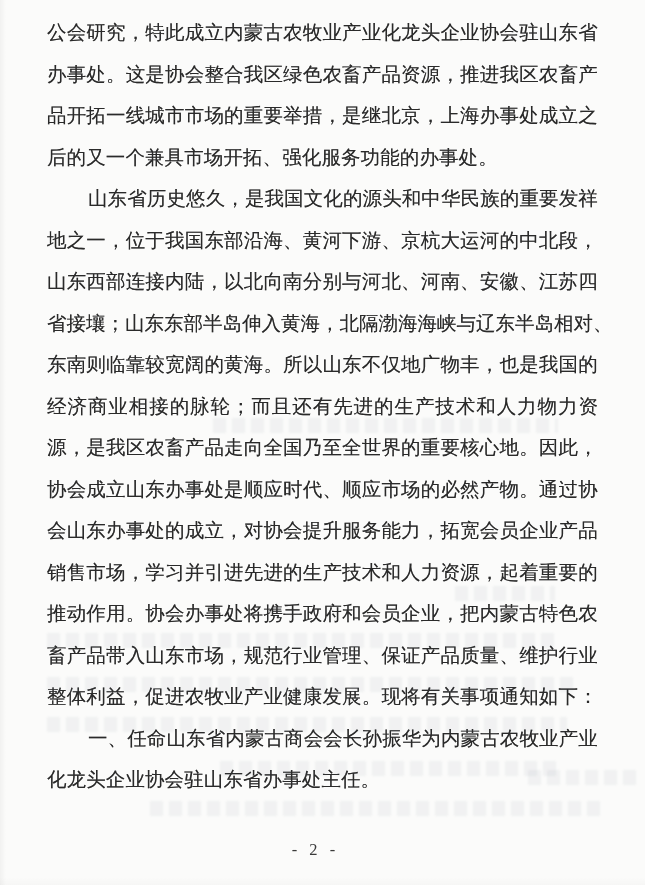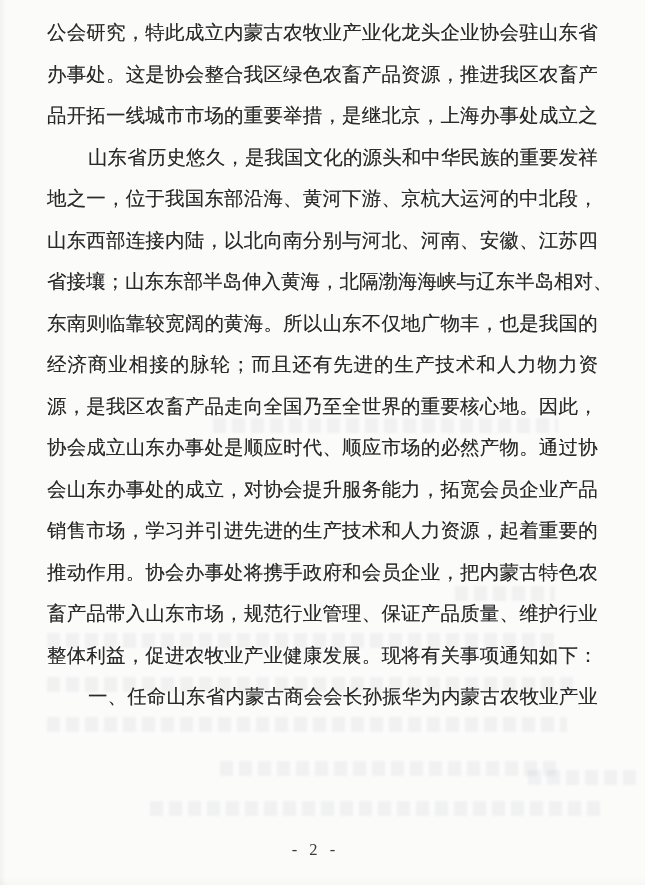--- a/index.html
+++ b/index.html
@@ -165,20 +165,21 @@
         <span>，</span>
         <span>上</span>
         <span>海</span>
         <span>办</span>
         <span>事</span>
         <span>处</span>
         <span>成</span>
         <span>立</span>
         <span>之</span>
       </div>
+    <div class="line">后的又一个兼具市场开拓、强化服务功能的办事处。</div>
     <div class="line just indent">
         <span>山</span>
         <span>东</span>
         <span>省</span>
         <span>历</span>
         <span>史</span>
         <span>悠</span>
         <span>久</span>
         <span>，</span>
         <span>是</span>
@@ -581,20 +582,21 @@
         <span>为</span>
         <span>内</span>
         <span>蒙</span>
         <span>古</span>
         <span>农</span>
         <span>牧</span>
         <span>业</span>
         <span>产</span>
         <span>业</span>
       </div>
+    <div class="line">化龙头企业协会驻山东省办事处主任。</div>
   </div>
 
   <div class="page-number">- 2 -</div>
 
   <div class="ghost" style="left:213px; top:418px; width:345px;"></div>
   <div class="ghost" style="left:455px; top:586px; width:100px;"></div>
   <div class="ghost" style="left:47px;  top:633px; width:510px;"></div>
   <div class="ghost" style="left:47px;  top:677px; width:530px;"></div>
   <div class="ghost" style="left:47px;  top:717px; width:520px;"></div>
   <div class="ghost" style="left:220px; top:761px; width:340px;"></div>

